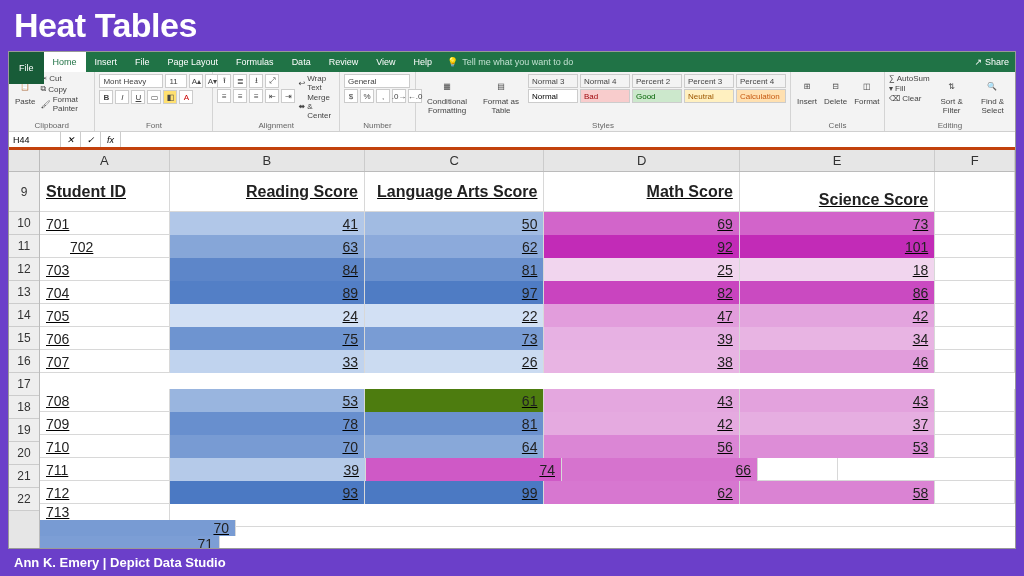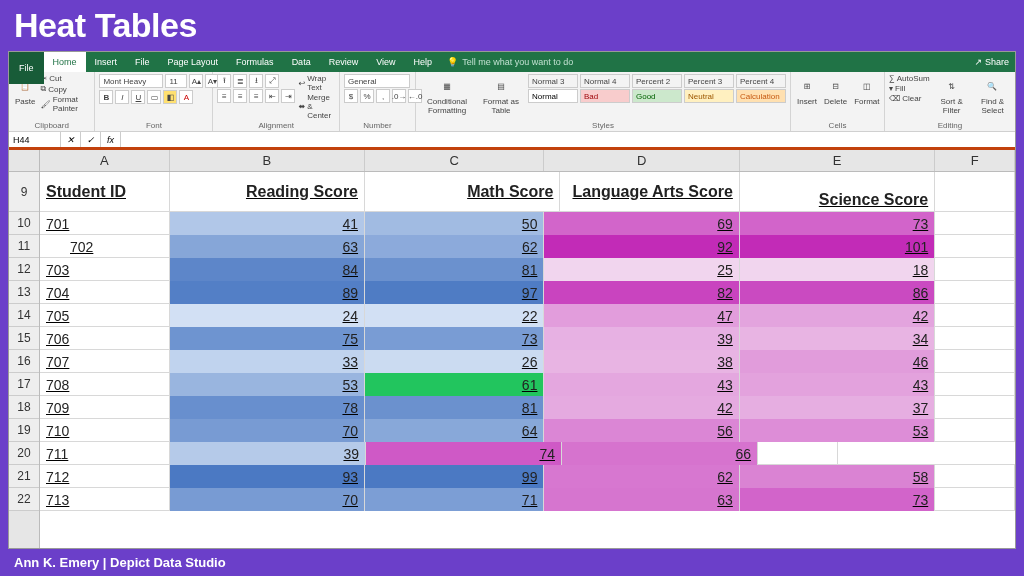--- a/index.html
+++ b/index.html
@@ -279,22 +279,22 @@
           <div class="ch" style="width: 196px;">B</div>
           <div class="ch" style="width: 180px;">C</div>
           <div class="ch" style="width: 196px;">D</div>
           <div class="ch" style="width: 196px;">E</div>
           <div class="ch" style="width: 80px;">F</div>
         </div>
       <div class="data-rows" id="data-rows">
           <div class="data-row" style="height: 40px;">
             <div class="cell hdr-cell" style="width: 130px; height: 40px;">Student ID</div>
             <div class="cell hdr-cell num" style="width: 196px; height: 40px;">Reading Score</div>
+            <div class="cell hdr-cell num" style="width: 180px; height: 40px;">Language Arts Score</div>
             <div class="cell hdr-cell num" style="width: 196px; height: 40px;">Math Score</div>
-            <div class="cell hdr-cell num" style="width: 180px; height: 40px;">Language Arts Score</div>
             <div class="cell hdr-cell num" style="width: 196px; height: 56px;">Science Score</div>
             <div class="cell" style="width: 80px; height: 40px;"></div>
           </div>
           <div class="data-row" style="height: 23px;">
             <div class="cell" style="width: 130px; height: 23px;">701</div>
             <div class="cell num" style="width: 196px; height: 23px; background: rgb(177, 199, 232);">41</div>
             <div class="cell num" style="width: 180px; height: 23px; background: rgb(161, 187, 226);">50</div>
             <div class="cell num" style="width: 196px; height: 23px; background: rgb(210, 101, 202);">69</div>
             <div class="cell num" style="width: 196px; height: 23px; background: rgb(210, 100, 202);">73</div>
             <div class="cell" style="width: 80px; height: 23px;"></div>
@@ -340,24 +340,24 @@
             <div class="cell" style="width: 80px; height: 23px;"></div>
           </div>
           <div class="data-row" style="height: 23px;">
             <div class="cell" style="width: 130px; height: 23px;">707</div>
             <div class="cell num" style="width: 196px; height: 23px; background: rgb(192, 211, 238);">33</div>
             <div class="cell num" style="width: 180px; height: 23px; background: rgb(203, 219, 241);">26</div>
             <div class="cell num" style="width: 196px; height: 23px; background: rgb(232, 180, 227);">38</div>
             <div class="cell num" style="width: 196px; height: 23px; background: rgb(225, 156, 219);">46</div>
             <div class="cell" style="width: 80px; height: 23px;"></div>
           </div>
-          <div class="data-row" style="height: 23px;">
+          <div class="data-row" style="height: 23px; margin-top: 16px;">
             <div class="cell" style="width: 130px; height: 23px;">708</div>
             <div class="cell num" style="width: 196px; height: 23px; background: rgb(153, 181, 223);">53</div>
-            <div class="cell num" style="width: 180px; height: 23px; background: #22c55e;">61</div>
+            <div class="cell num" style="width: 180px; height: 23px; background: #4d7c0f;">61</div>
             <div class="cell num" style="width: 196px; height: 23px; background: rgb(228, 167, 223);">43</div>
             <div class="cell num" style="width: 196px; height: 23px; background: rgb(227, 162, 221);">43</div>
             <div class="cell" style="width: 80px; height: 23px;"></div>
           </div>
           <div class="data-row" style="height: 23px;">
             <div class="cell" style="width: 130px; height: 23px;">709</div>
             <div class="cell num" style="width: 196px; height: 23px; background: rgb(104, 143, 206);">78</div>
             <div class="cell num" style="width: 180px; height: 23px; background: rgb(107, 145, 206);">81</div>
             <div class="cell num" style="width: 196px; height: 23px; background: rgb(229, 170, 224);">42</div>
             <div class="cell num" style="width: 196px; height: 23px; background: rgb(230, 174, 225);">37</div>
@@ -379,21 +379,21 @@
             <div class="cell" style="width: 80px; height: 23px;"></div>
           </div>
           <div class="data-row" style="height: 23px;">
             <div class="cell" style="width: 130px; height: 23px;">712</div>
             <div class="cell num" style="width: 196px; height: 23px; background: rgb(75, 121, 195);">93</div>
             <div class="cell num" style="width: 180px; height: 23px; background: rgb(75, 121, 195);">99</div>
             <div class="cell num" style="width: 196px; height: 23px; background: rgb(215, 119, 208);">62</div>
             <div class="cell num" style="width: 196px; height: 23px; background: rgb(218, 131, 211);">58</div>
             <div class="cell" style="width: 80px; height: 23px;"></div>
           </div>
-          <div class="data-row" style="height: 23px;">
+          <div class="data-row" style="height: 23px; flex-direction: column;">
             <div class="cell" style="width: 130px; height: 23px;">713</div>
             <div class="cell num" style="width: 196px; height: 23px; background: rgb(120, 155, 211);">70</div>
             <div class="cell num" style="width: 180px; height: 23px; background: rgb(124, 158, 213);">71</div>
             <div class="cell num" style="width: 196px; height: 23px; background: rgb(214, 117, 207);">63</div>
             <div class="cell num" style="width: 196px; height: 23px; background: rgb(210, 100, 202);">73</div>
             <div class="cell" style="width: 80px; height: 23px;"></div>
           </div>
         </div>
     </div>
   </div>

